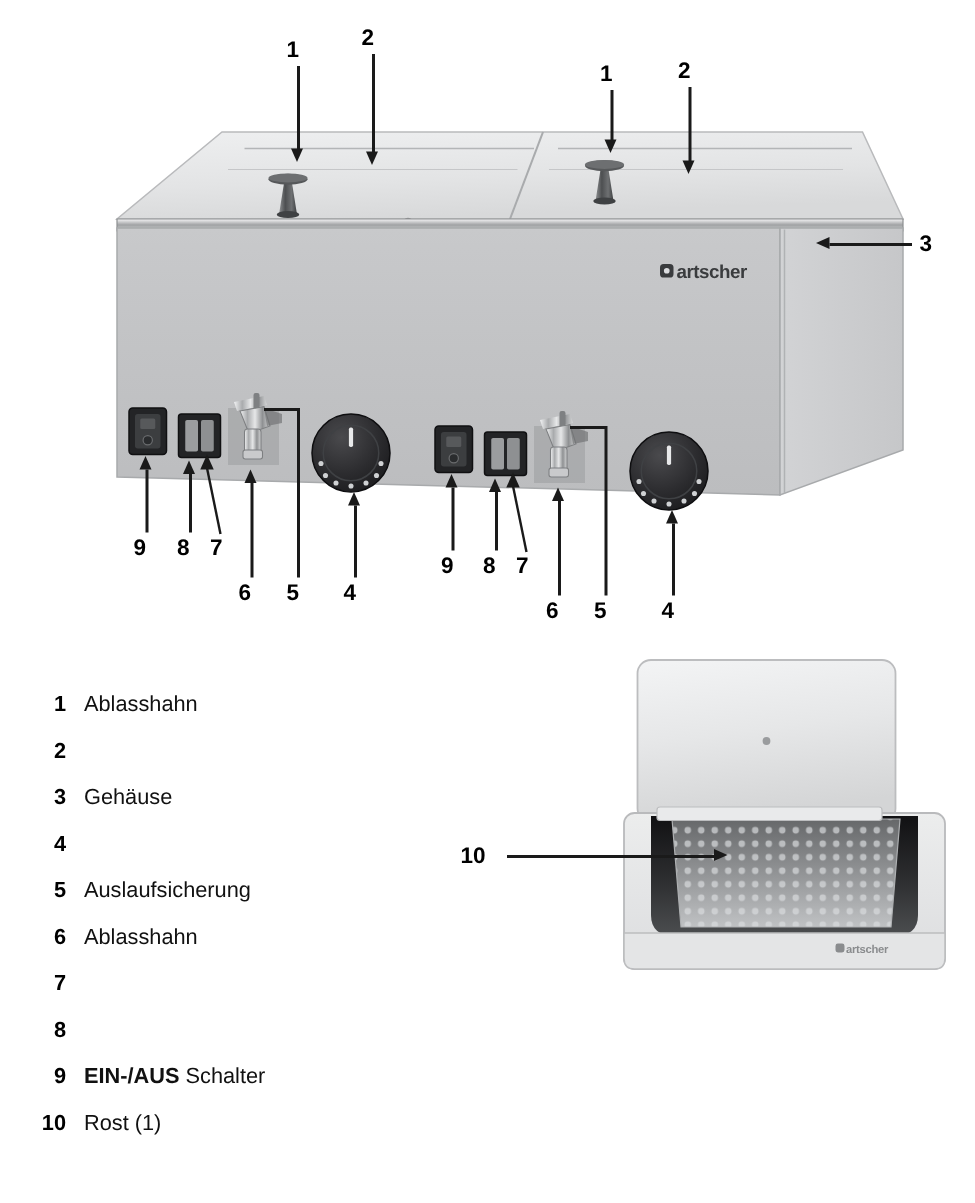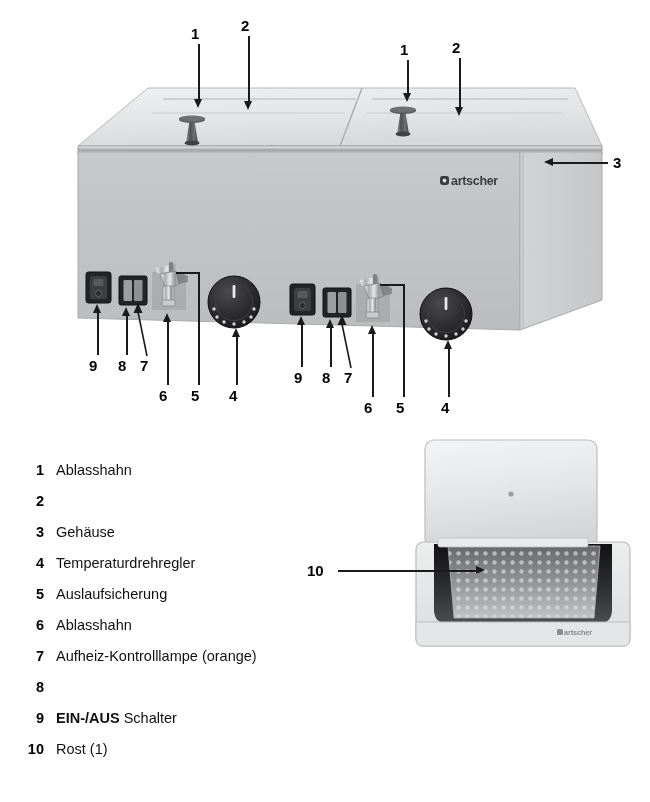--- a/index.html
+++ b/index.html
@@ -291,33 +291,31 @@
     </div>
     <div class="legend-row">
       <div class="legend-num">2</div>
     </div>
     <div class="legend-row">
       <div class="legend-num">3</div>
       <div class="legend-label">Gehäuse</div>
     </div>
     <div class="legend-row">
       <div class="legend-num">4</div>
-      <div class="legend-label">Temperaturdrehregler</div>
     </div>
     <div class="legend-row">
       <div class="legend-num">5</div>
       <div class="legend-label">Auslaufsicherung</div>
     </div>
     <div class="legend-row">
       <div class="legend-num">6</div>
       <div class="legend-label">Ablasshahn</div>
     </div>
     <div class="legend-row">
       <div class="legend-num">7</div>
-      <div class="legend-label">Aufheiz-Kontrolllampe (orange)</div>
     </div>
     <div class="legend-row">
       <div class="legend-num">8</div>
     </div>
     <div class="legend-row">
       <div class="legend-num">9</div>
       <div class="legend-label"><b>EIN-/AUS</b><span> Schalter</span></div>
     </div>
     <div class="legend-row">
       <div class="legend-num">10</div>

